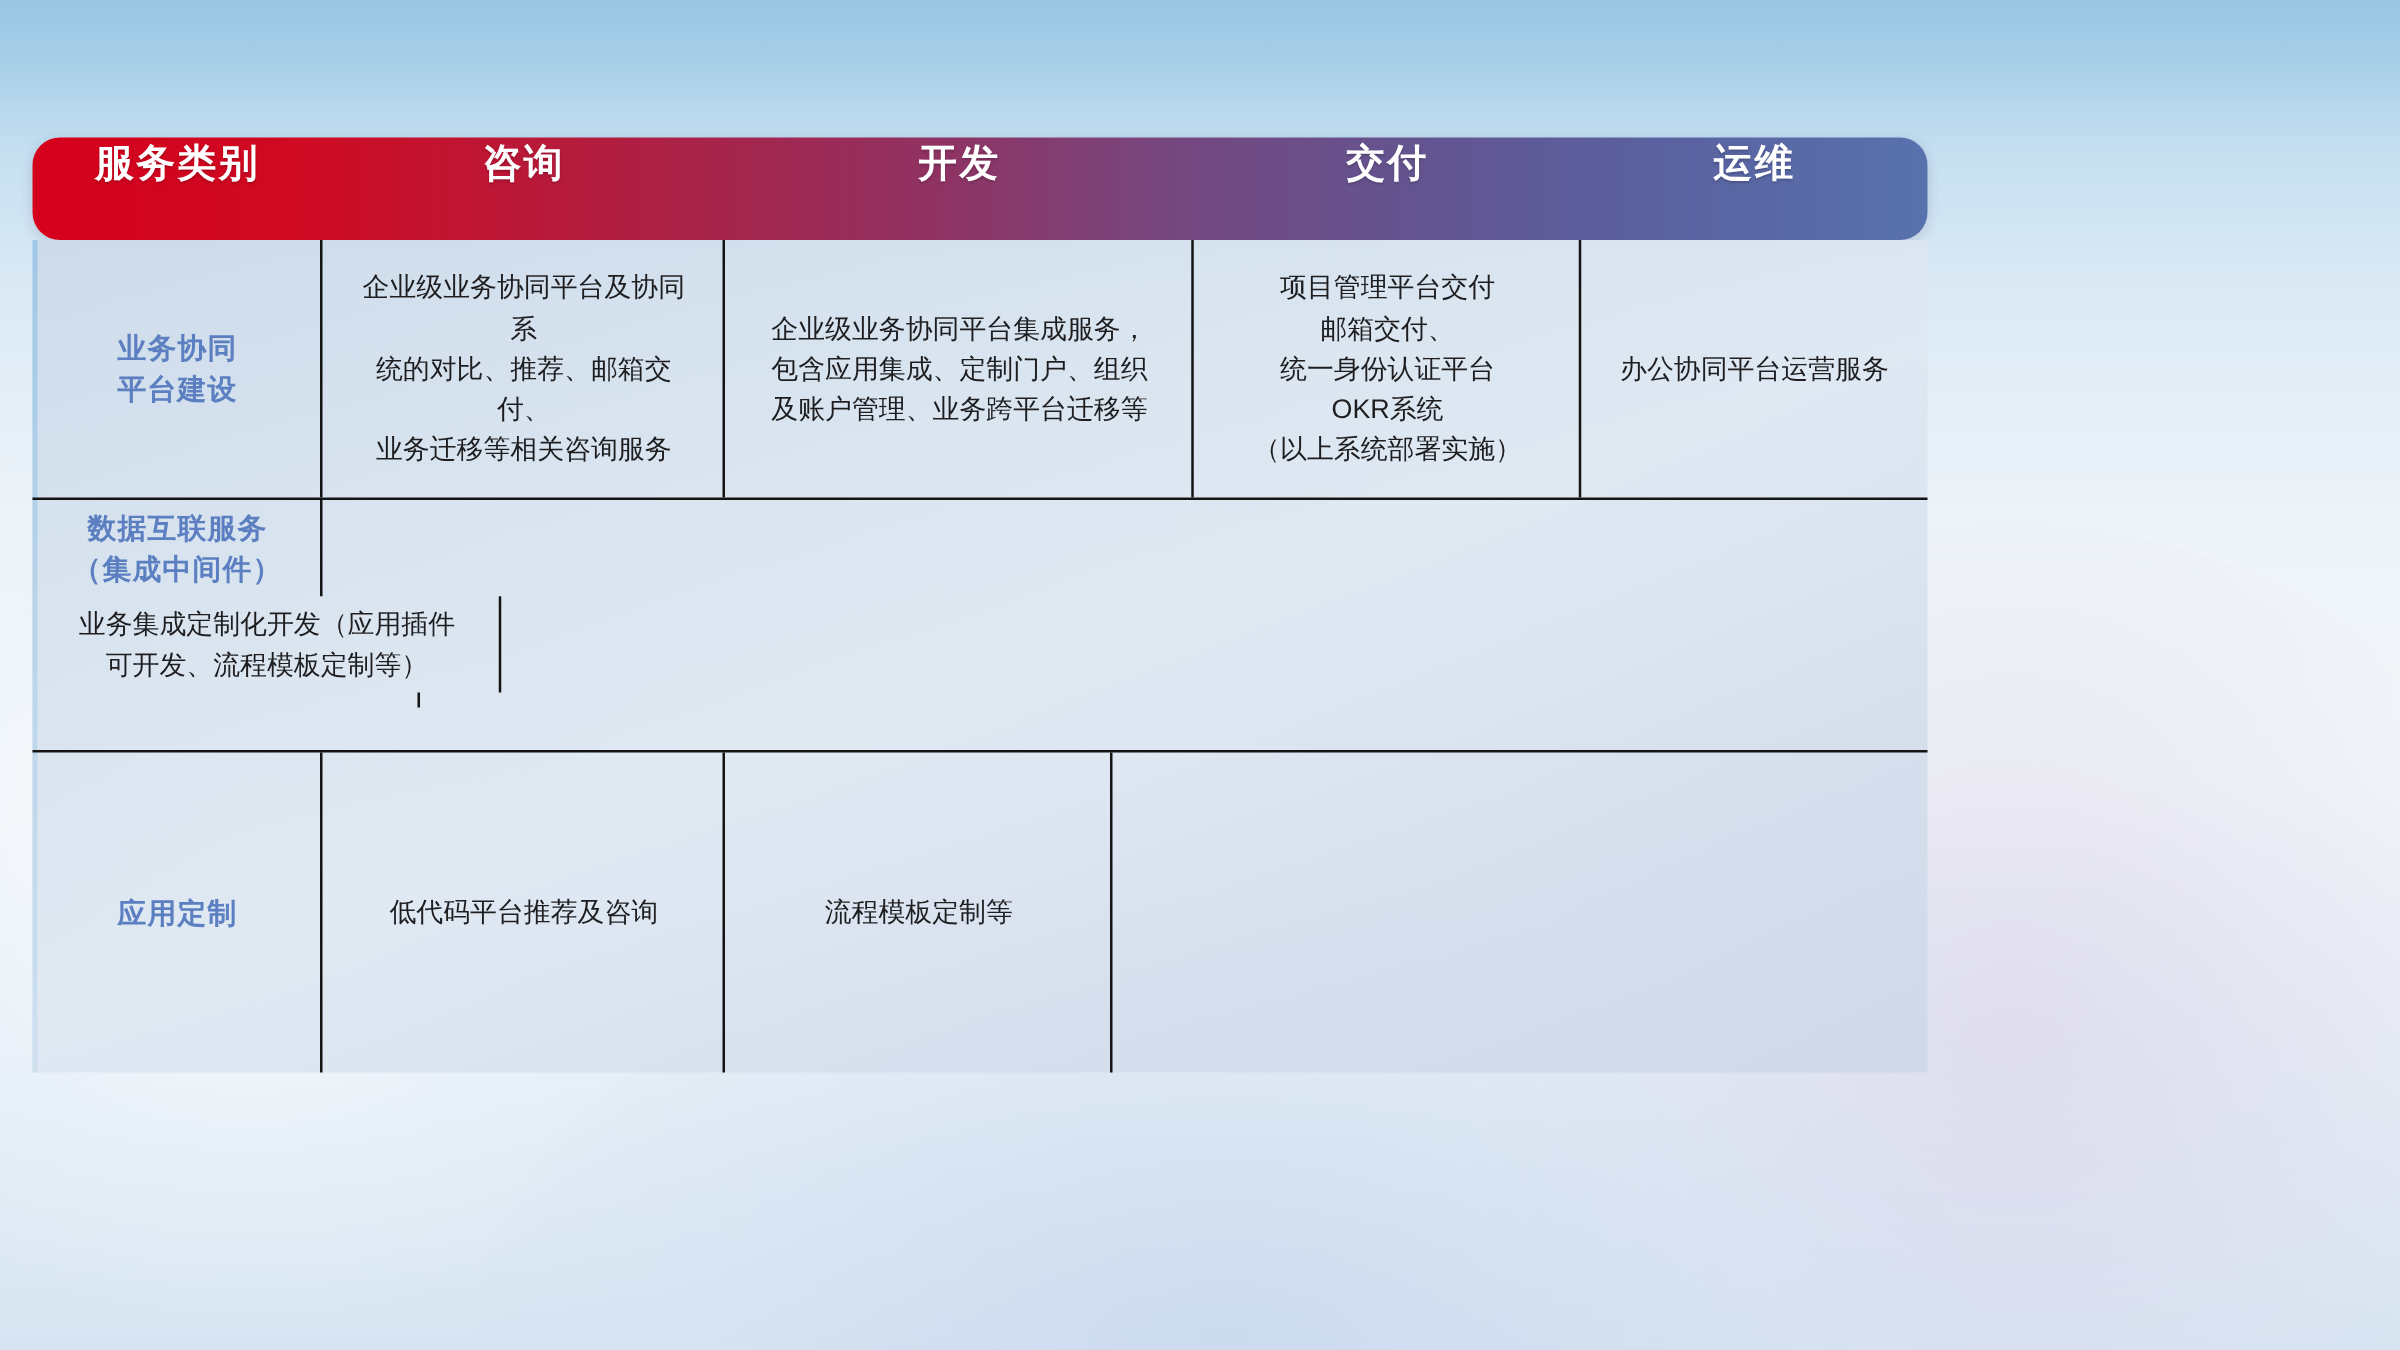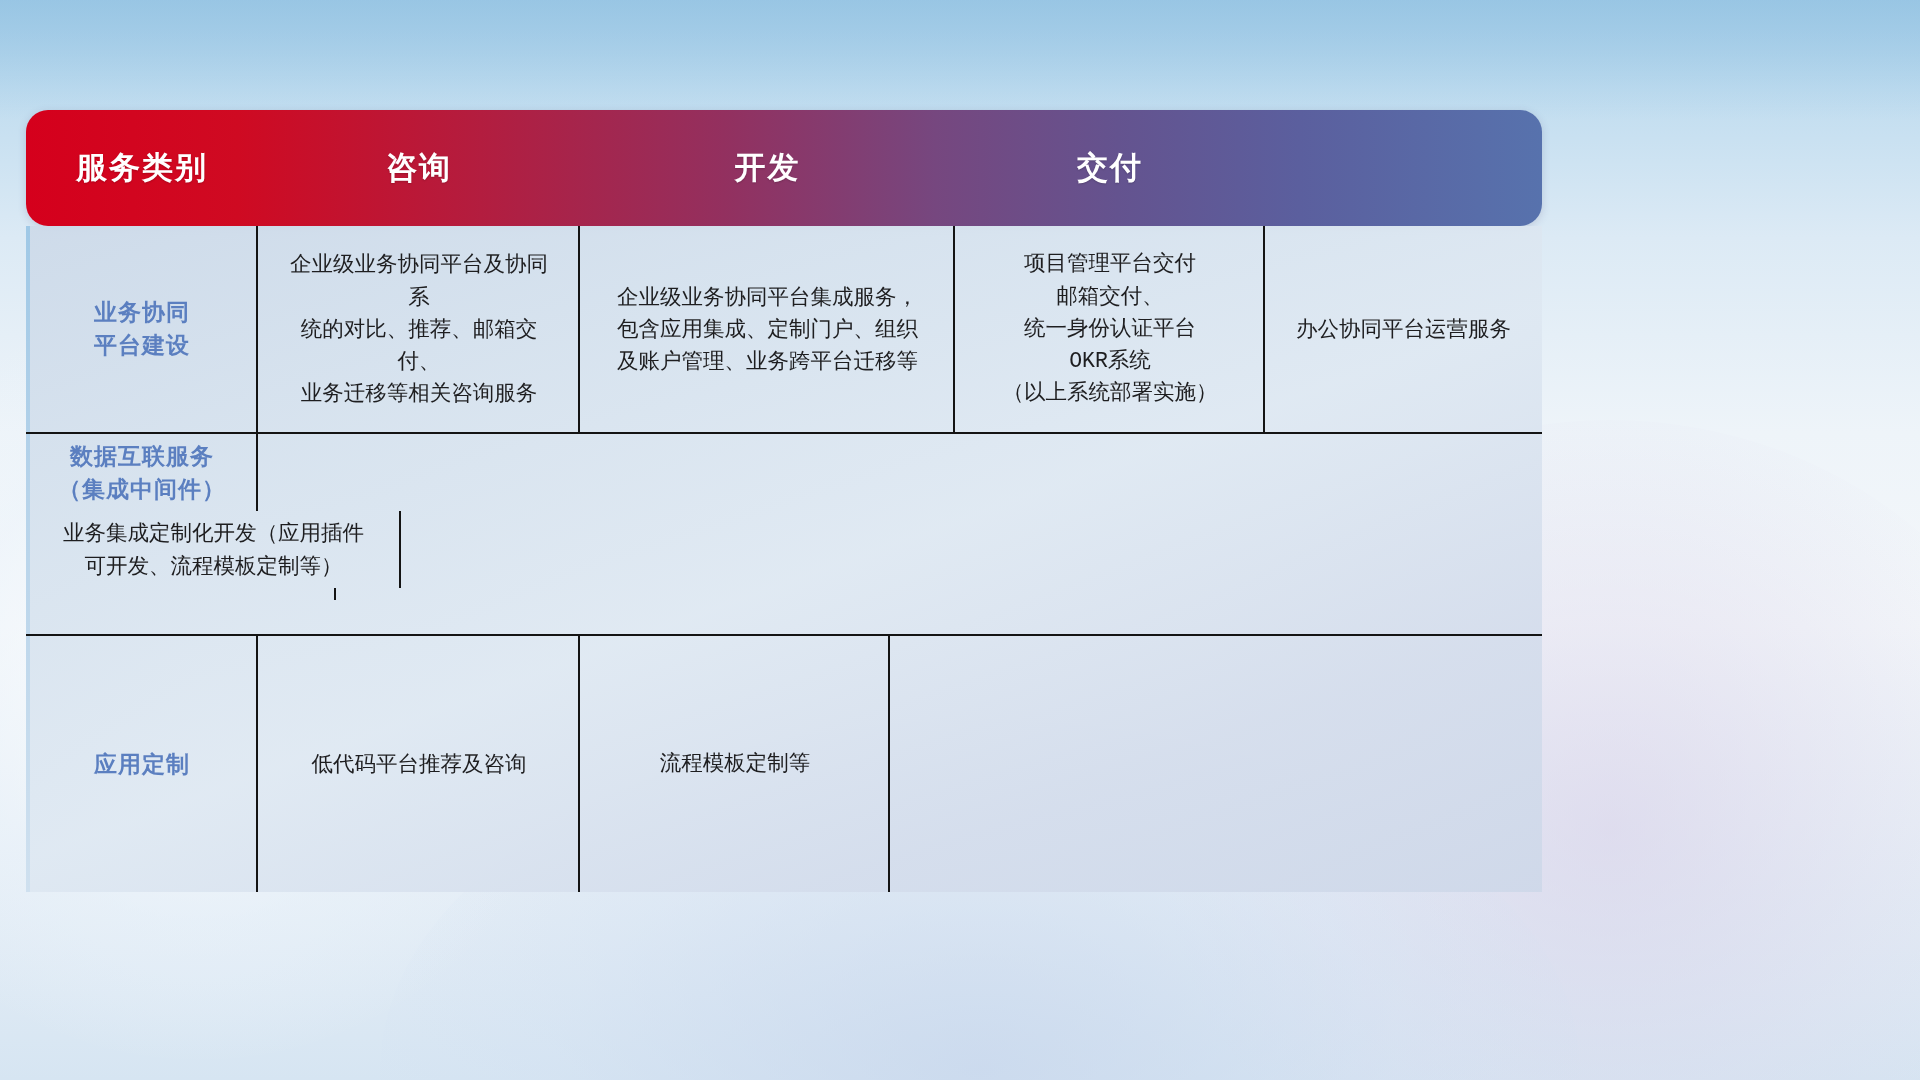--- a/index.html
+++ b/index.html
@@ -71,49 +71,49 @@
   #table-wrap {
     position: absolute;
     left: 26px;
     top: 110px;
     width: 1516px;
   }
 
   
   #table-header {
     position: relative;
-    height: 116px;
+    height: 82px;
     border-radius: 22px;
     background: linear-gradient(90deg,
         #d5001c 0%,
         #cf0a22 14%,
         #b31d3f 30%,
         #93305f 46%,
         #76477f 60%,
         #64538f 72%,
         #5b5f9e 84%,
         #5772ad 100%);
     display: flex;
-    align-items: center;
+    align-items: flex-start;
     box-shadow: 0 2px 9px rgba(70,60,110,0.18);
   }
   .hcell {
     color: #ffffff;
     font-size: 31px;
     font-weight: bold;
     letter-spacing: 2px;
     text-align: center;
     text-shadow: 0 1px 2px rgba(0,0,0,0.18);
     white-space: nowrap;
   }
   
   .col-0 { width: 232px; }
   .col-1 { width: 322px; }
   .col-2 { width: 375px; }
-  .col-3 { width: 310px; font-family: Liberation Mono, monospace; }
+  .col-3 { width: 310px; }
   .col-4 { width: 277px; }
 
   
   #table-body {
     position: relative;
     margin-top: 0px;
     background: linear-gradient(160deg,
         rgba(205,218,233,0.92) 0%,
         rgba(214,226,238,0.92) 26%,
         rgba(222,232,242,0.90) 52%,
@@ -181,20 +181,21 @@
 <div id="bg-glow-right"></div>
 <div id="bg-glow-bottom"></div>
 
 <div id="table-wrap">
 
   <div id="table-header">
     <div class="hcell col-0">服务类别</div>
     <div class="hcell col-1">咨询</div>
     <div class="hcell col-2">开发</div>
     <div class="hcell col-3">交付</div>
+    <div class="hcell col-4">运维</div>
   </div>
 
   <div id="table-body">
 
     <div class="trow" id="row-0">
       <div class="bcell col-0 rule-r">
         <span class="cat-label">业务协同
 平台建设</span>
       </div>
       <div class="bcell col-1 rule-r">

